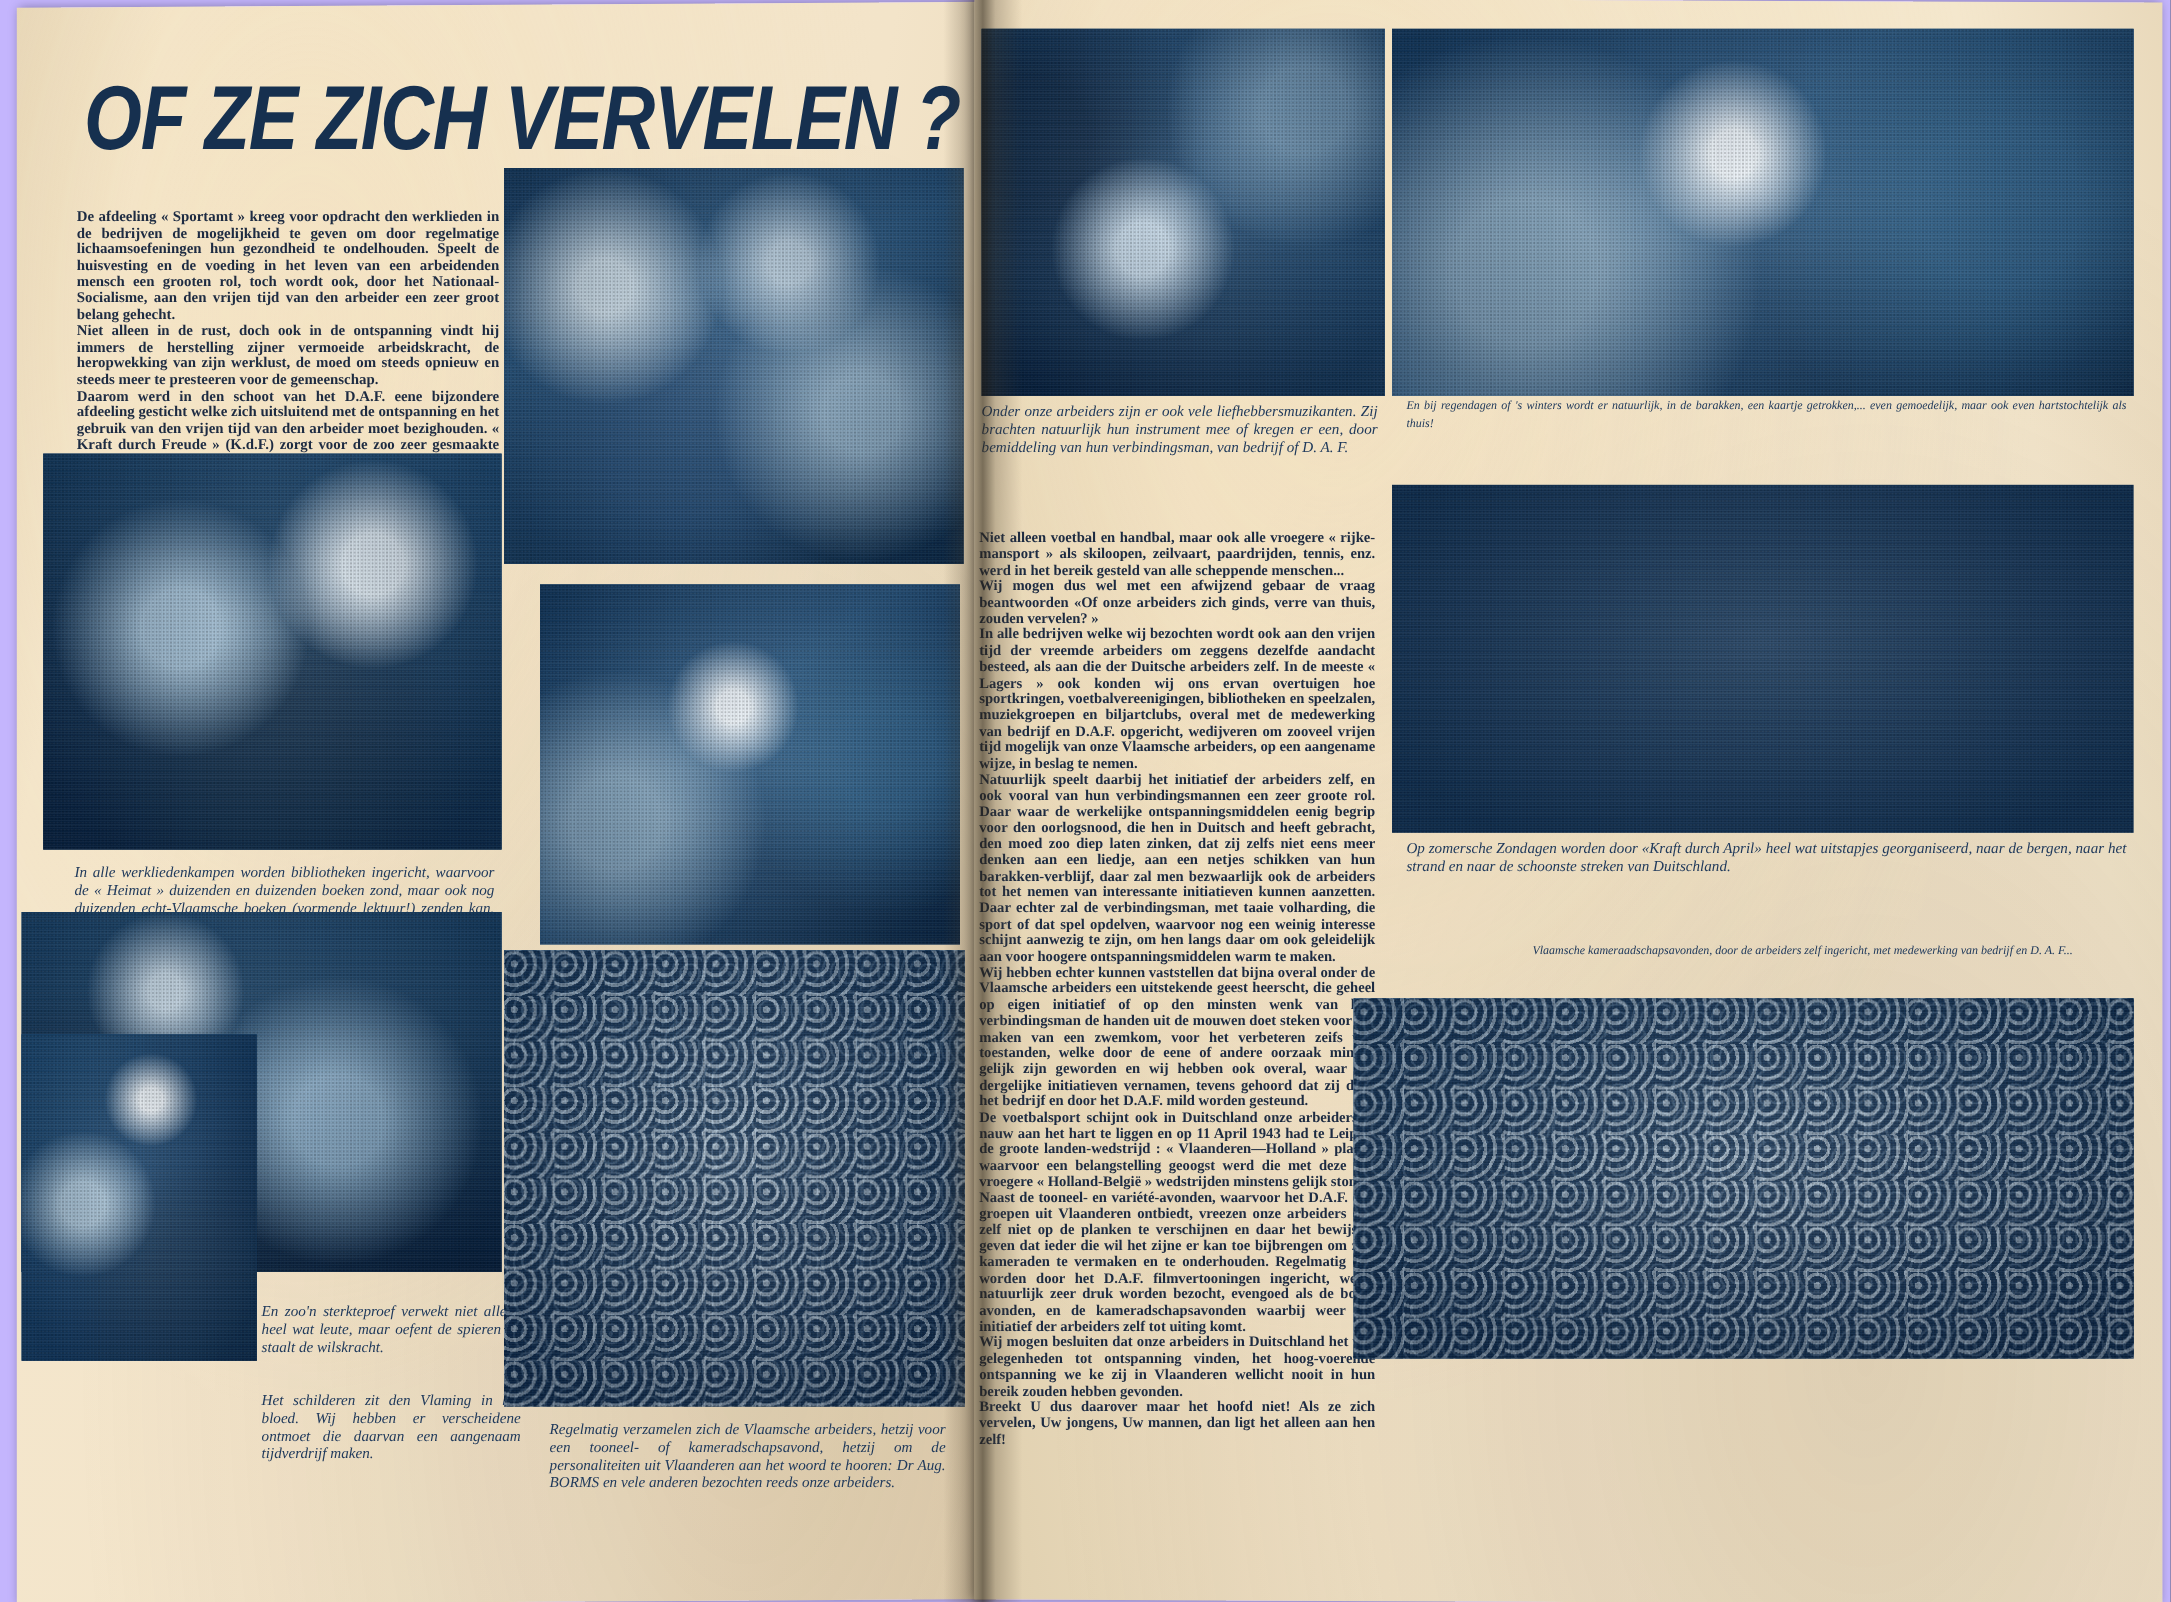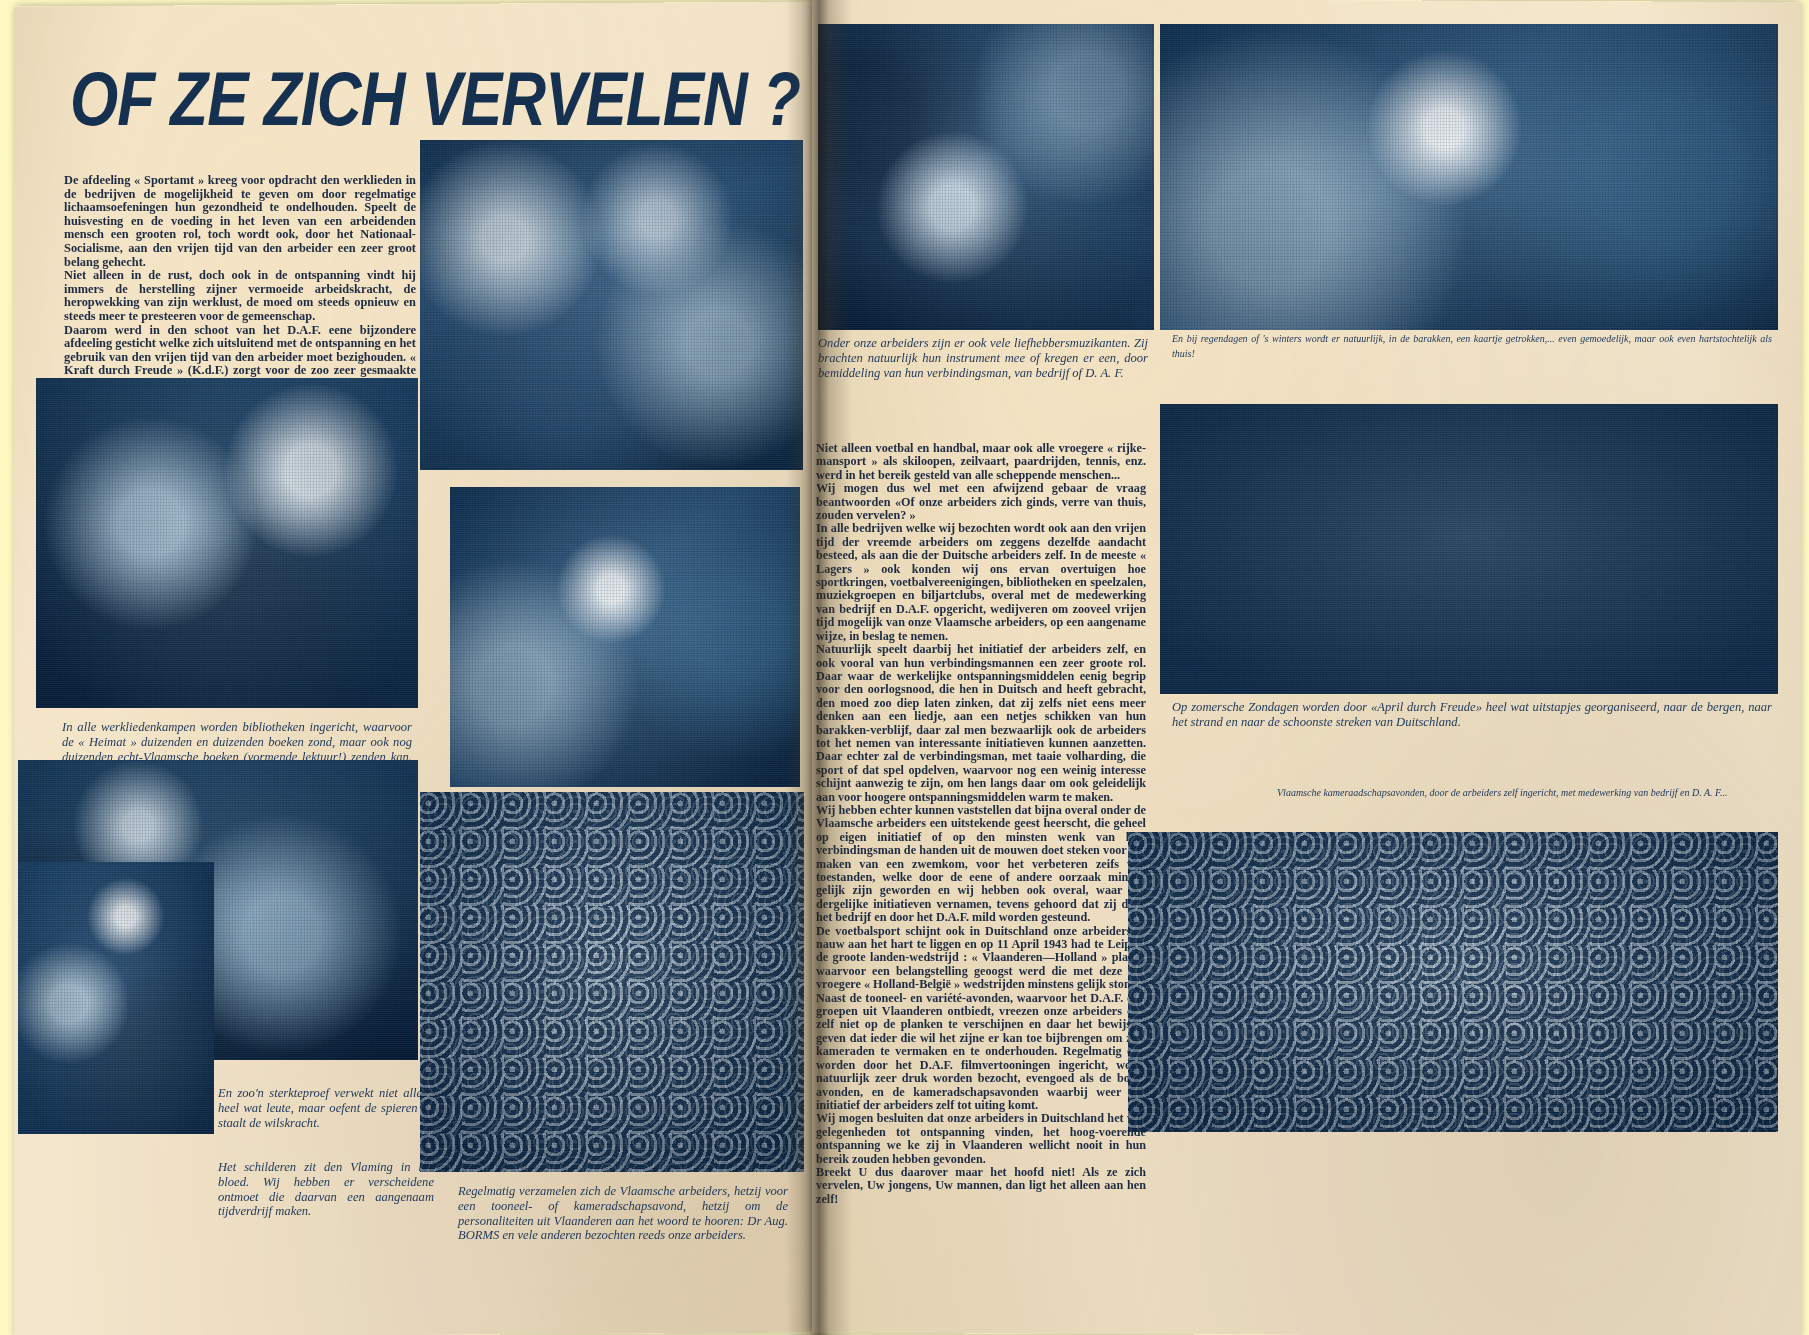--- a/index.html
+++ b/index.html
@@ -7,21 +7,21 @@
   html, body {
     margin: 0; padding: 0;
     background: #3a3a38;
     font-family: "Liberation Serif", serif;
   }
   #page {
     position: relative;
     width: 1809px;
     height: 1335px;
     overflow: hidden;
-    background: #fef9c3;
+    background: #c4b5fd;
   }
 
   
   .sheet {
     position: absolute;
     background: #f2e3c8;
     overflow: hidden;
   }
   .sheet::after {
     content: "";
@@ -244,21 +244,21 @@
 De voetbalsport schijnt ook in Duitschland onze arbeiders te nauw aan het hart te liggen en op 11 April 1943 had te Leipzig de groote landen-wedstrijd : « Vlaanderen—Holland » plaats, waarvoor een belangstelling geoogst werd die met deze der vroegere « Holland-België » wedstrijden minstens gelijk stond.
 Naast de tooneel- en variété-avonden, waarvoor het D.A.F. ook groepen uit Vlaanderen ontbiedt, vreezen onze arbeiders ook zelf niet op de planken te verschijnen en daar het bewijs te geven dat ieder die wil het zijne er kan toe bijbrengen om zijn kameraden te vermaken en te onderhouden. Regelmatig ook worden door het D.A.F. filmvertooningen ingericht, welke natuurlijk zeer druk worden bezocht, evengoed als de bonte avonden, en de kameradschapsavonden waarbij weer het initiatief der arbeiders zelf tot uiting komt.
 Wij mogen besluiten dat onze arbeiders in Duitschland het wat gelegenheden tot ontspanning vinden, het hoog-voerende ontspanning we ke zij in Vlaanderen wellicht nooit in hun bereik zouden hebben gevonden.
 Breekt U dus daarover maar het hoofd niet! Als ze zich vervelen, Uw jongens, Uw mannen, dan ligt het alleen aan hen zelf!</div>
 
   <div class="photo tex-crowd2" style="left:1160px; top:404px; width:618px; height:290px;">
     <div class="grain"></div>
       <div class="halftone"></div>
       <div class="vign"></div>
   </div>
-  <div class="blk caption" style="left:1172px; top:700px; width:600px; font-size:12.6px; line-height:14.8px;">Op zomersche Zondagen worden door «April durch Freude» heel wat uitstapjes georganiseerd, naar de bergen, naar het strand en naar de schoonste streken van Duitschland.</div>
+  <div class="blk caption" style="left:1172px; top:700px; width:600px; font-size:12.6px; line-height:14.8px;">Op zomersche Zondagen worden door «Kraft durch April» heel wat uitstapjes georganiseerd, naar de bergen, naar het strand en naar de schoonste streken van Duitschland.</div>
 
   <div class="blk caption" style="left:1239px; top:786px; width:600px; font-size:10px; line-height:14.8px;margin-left:38px;">Vlaamsche kameraadschapsavonden, door de arbeiders zelf ingericht, met medewerking van bedrijf en D. A. F...</div>
 
   <div class="photo tex-crowd" style="left:1128px; top:832px; width:650px; height:300px;">
     <div class="grain"></div>
       <div class="halftone"></div>
       <div class="vign"></div>
   </div>
 
   <div id="gutter"></div>

